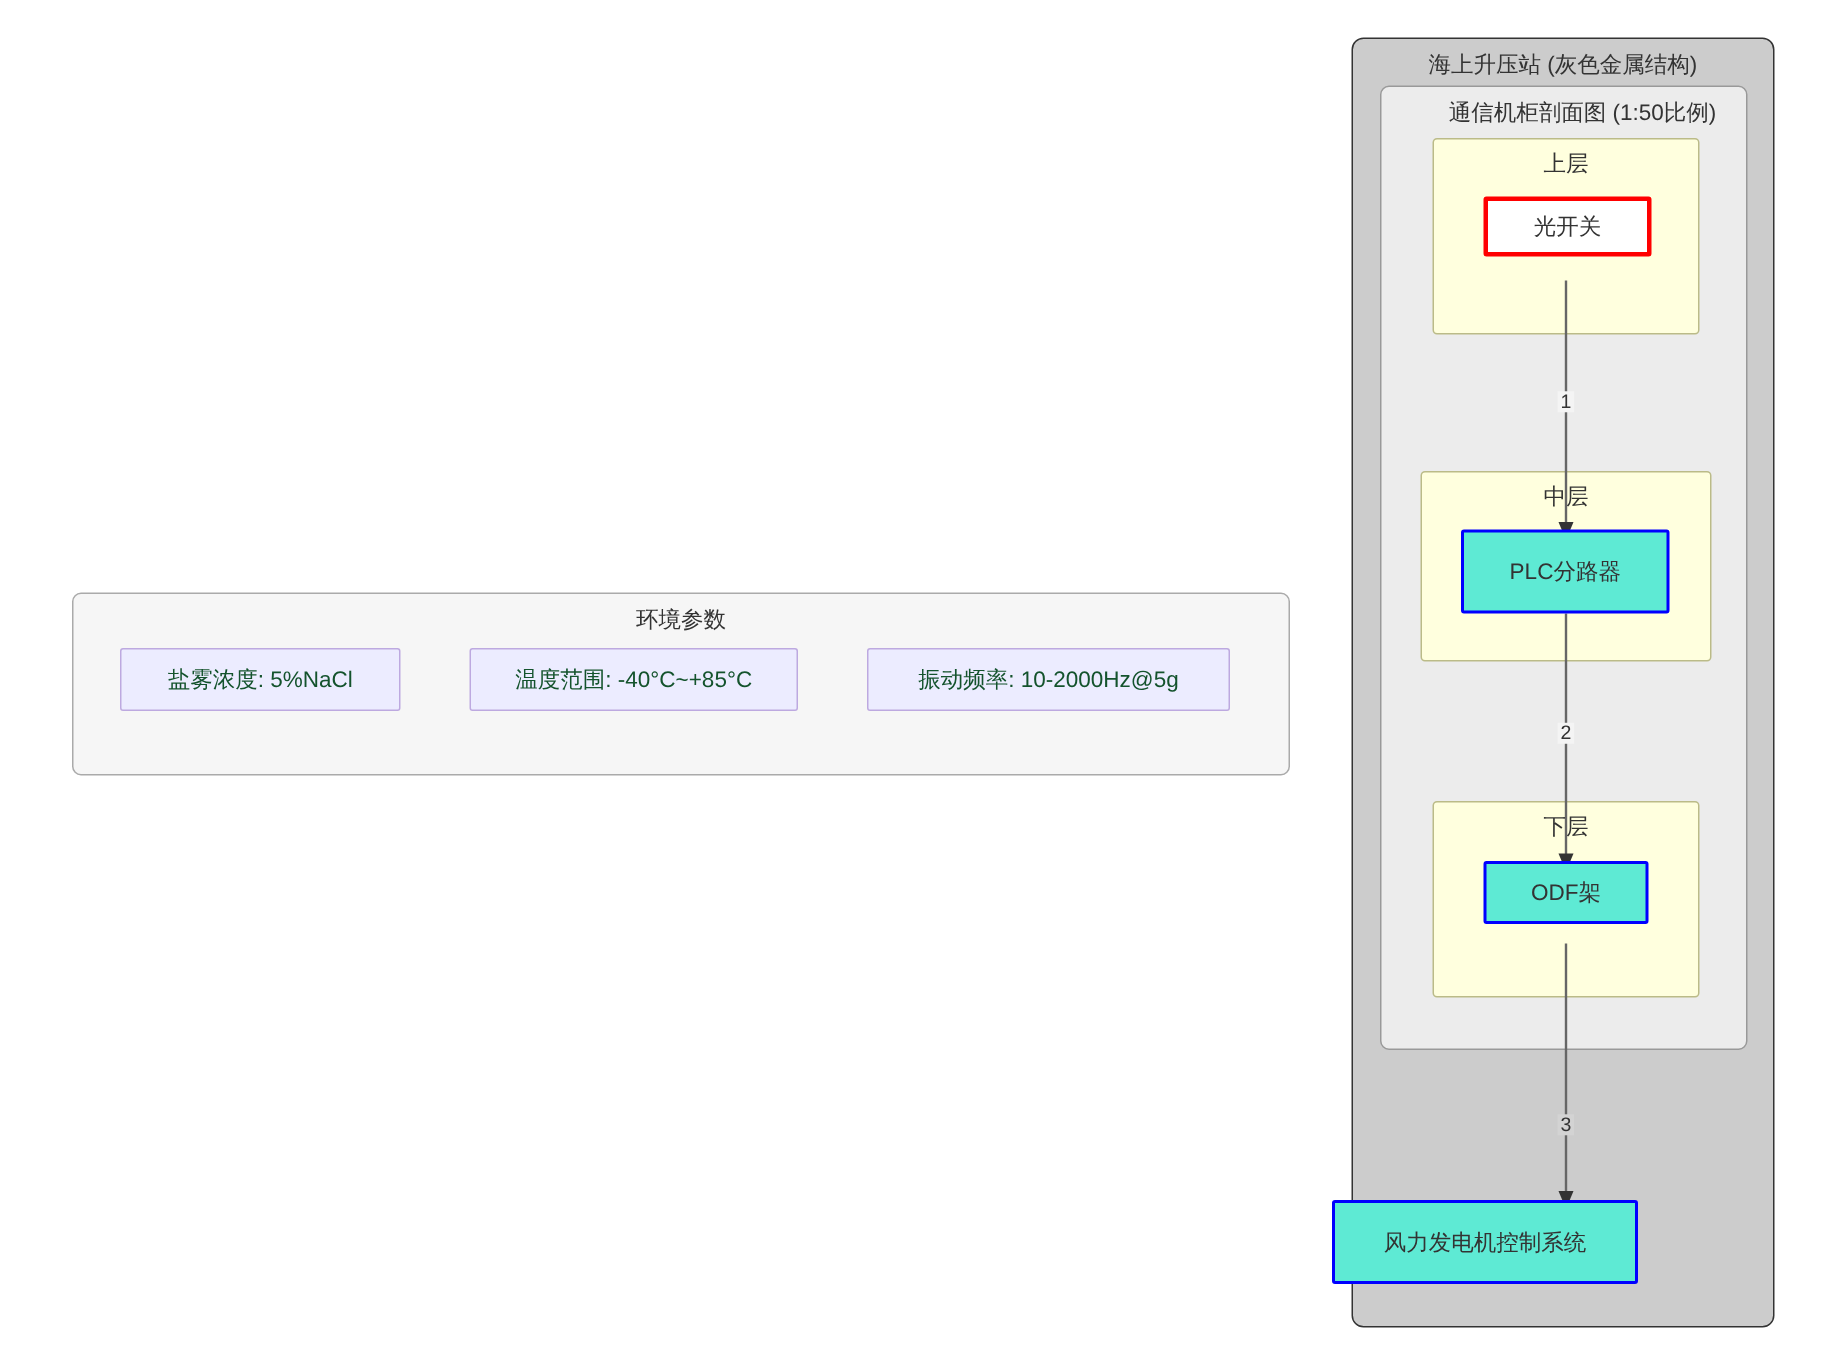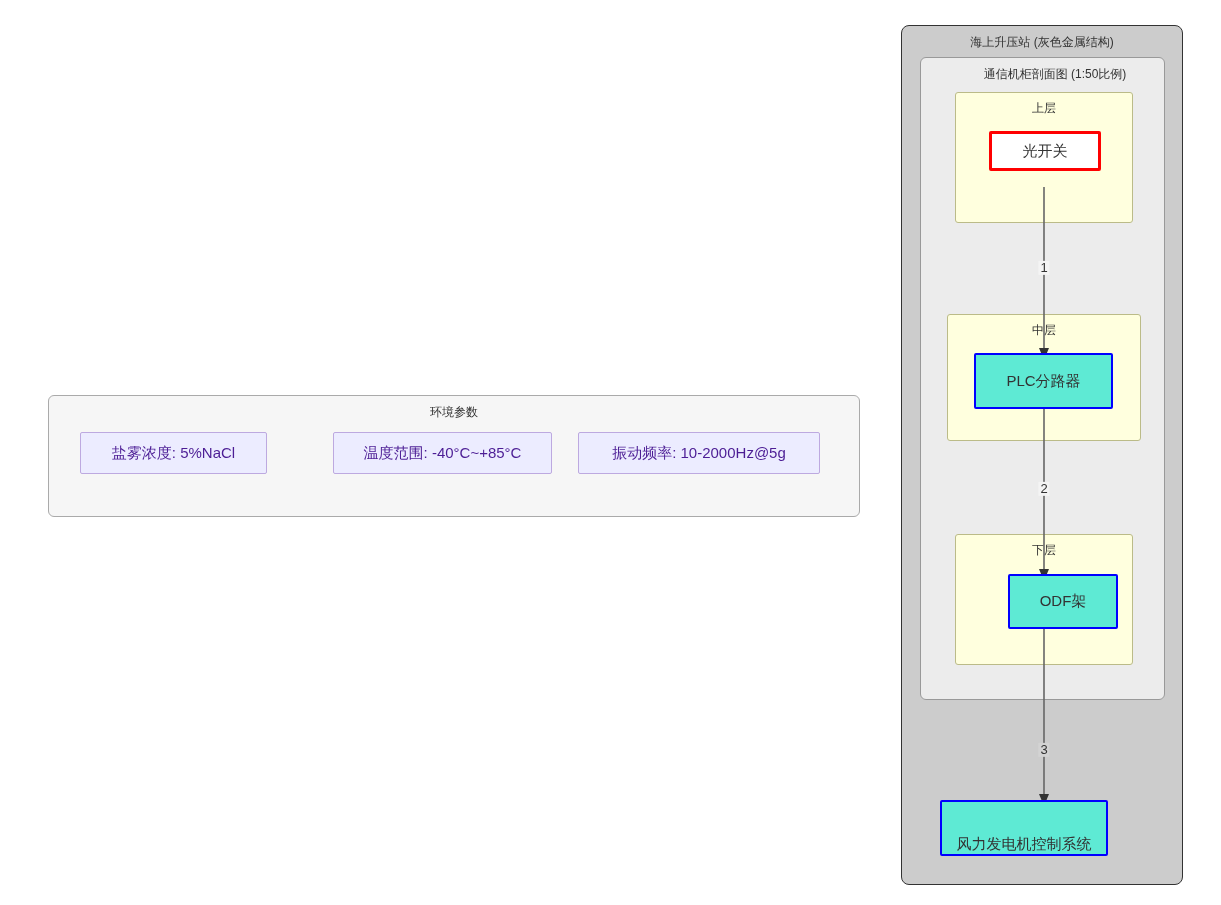--- a/index.html
+++ b/index.html
@@ -17,21 +17,21 @@
   }
 
   
   .abs { position: absolute; box-sizing: border-box; }
 
   .subgraph-label {
     position: absolute;
     left: 0;
     right: 0;
     text-align: center;
-    font-size: 12px;
+    font-size: 15px;
     color: #333333;
     line-height: 1;
     white-space: nowrap;
   }
 
   
   #station-container {
     left: 901px;
     top: 25px;
     width: 282px;
@@ -81,22 +81,22 @@
     background: #5eead4;
     border: 2.2px solid #0000ff;
   }
   .node-red {
     background: #ffffff;
     border: 3px solid #ff0000;
   }
 
   #node-optical-switch { left: 989px; top: 131px; width: 112px; height: 40px; }
   #node-plc-splitter   { left: 974px; top: 353px; width: 139px; height: 56px; }
-  #node-odf-rack       { left: 989px; top: 574px; width: 110px; height: 55px; margin-left: 19px; }
-  #node-wind-control   { left: 940px; top: 800px; width: 168px; height: 56px; align-items: flex-end; }
+  #node-odf-rack       { left: 989px; top: 574px; width: 110px; height: 42px; }
+  #node-wind-control   { left: 888px; top: 800px; width: 204px; height: 56px; }
 
   
   #env-panel {
     left: 48px;
     top: 395px;
     width: 812px;
     height: 122px;
     background: #f6f6f6;
     border: 1.1px solid #aaaaaa;
     border-radius: 6px;
@@ -104,25 +104,25 @@
   #env-panel .subgraph-label { top: 10px; }
 
   .param-box {
     display: flex;
     align-items: center;
     justify-content: center;
     background: #ececff;
     border: 1.2px solid #bda9e0;
     border-radius: 2px;
     font-size: 15px;
-    color: #4c1d95;
+    color: #14532d;
     white-space: nowrap;
   }
   #param-salt      { left: 80px;  top: 432px; width: 187px; height: 42px; }
-  #param-temp      { left: 313px; top: 432px; width: 219px; height: 42px; margin-left: 20px; }
+  #param-temp      { left: 313px; top: 432px; width: 219px; height: 42px; }
   #param-vibration { left: 578px; top: 432px; width: 242px; height: 42px; }
 
   
   #connectors {
     position: absolute;
     left: 0; top: 0;
     width: 1221px;
     height: 905px;
     pointer-events: none;
   }

